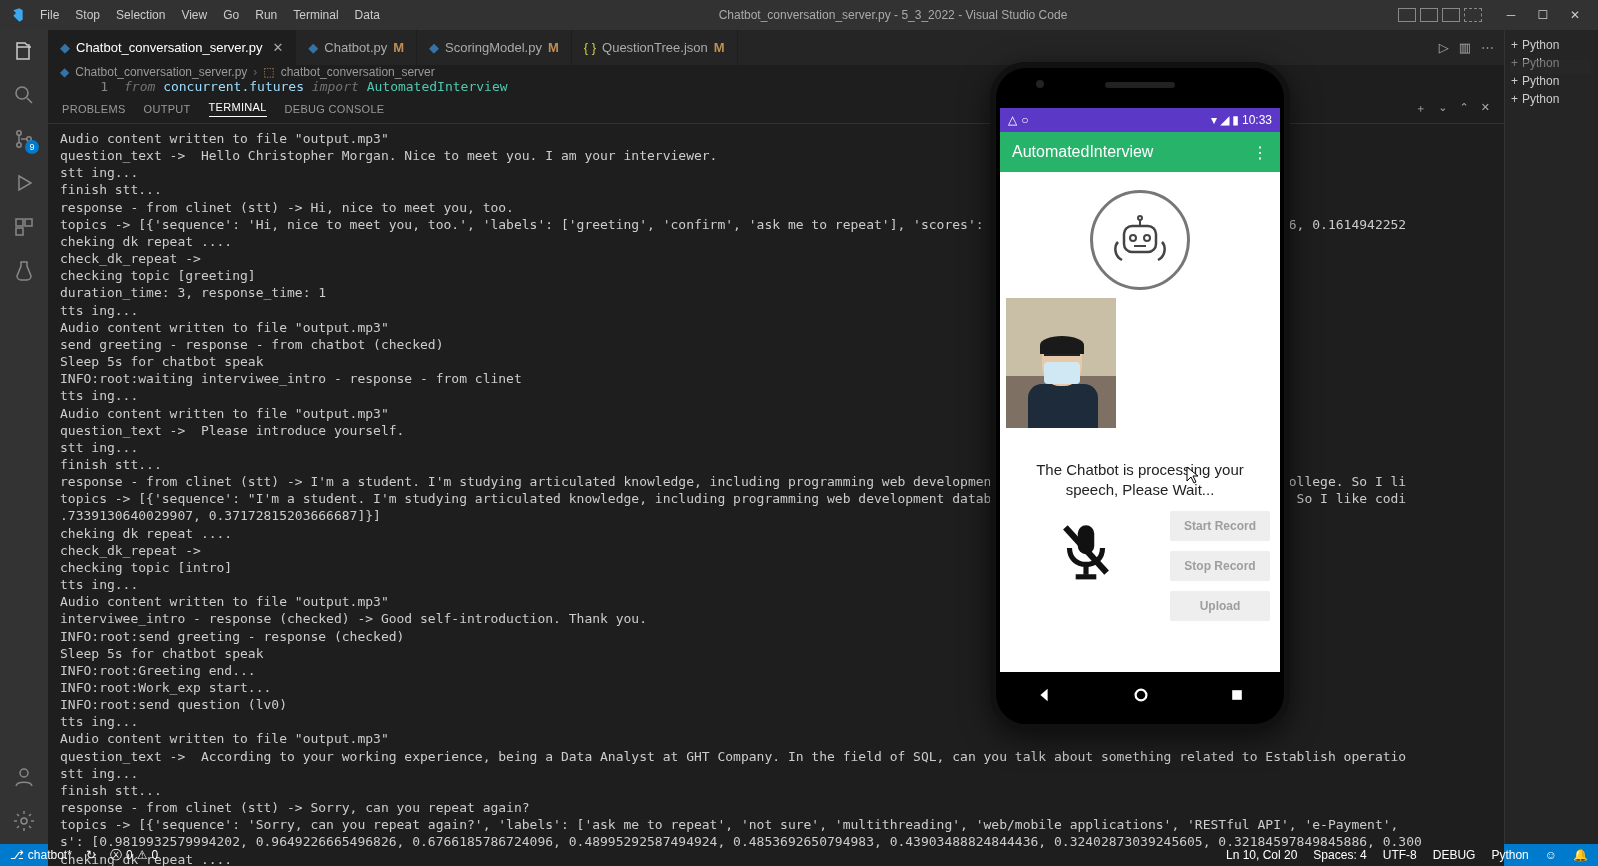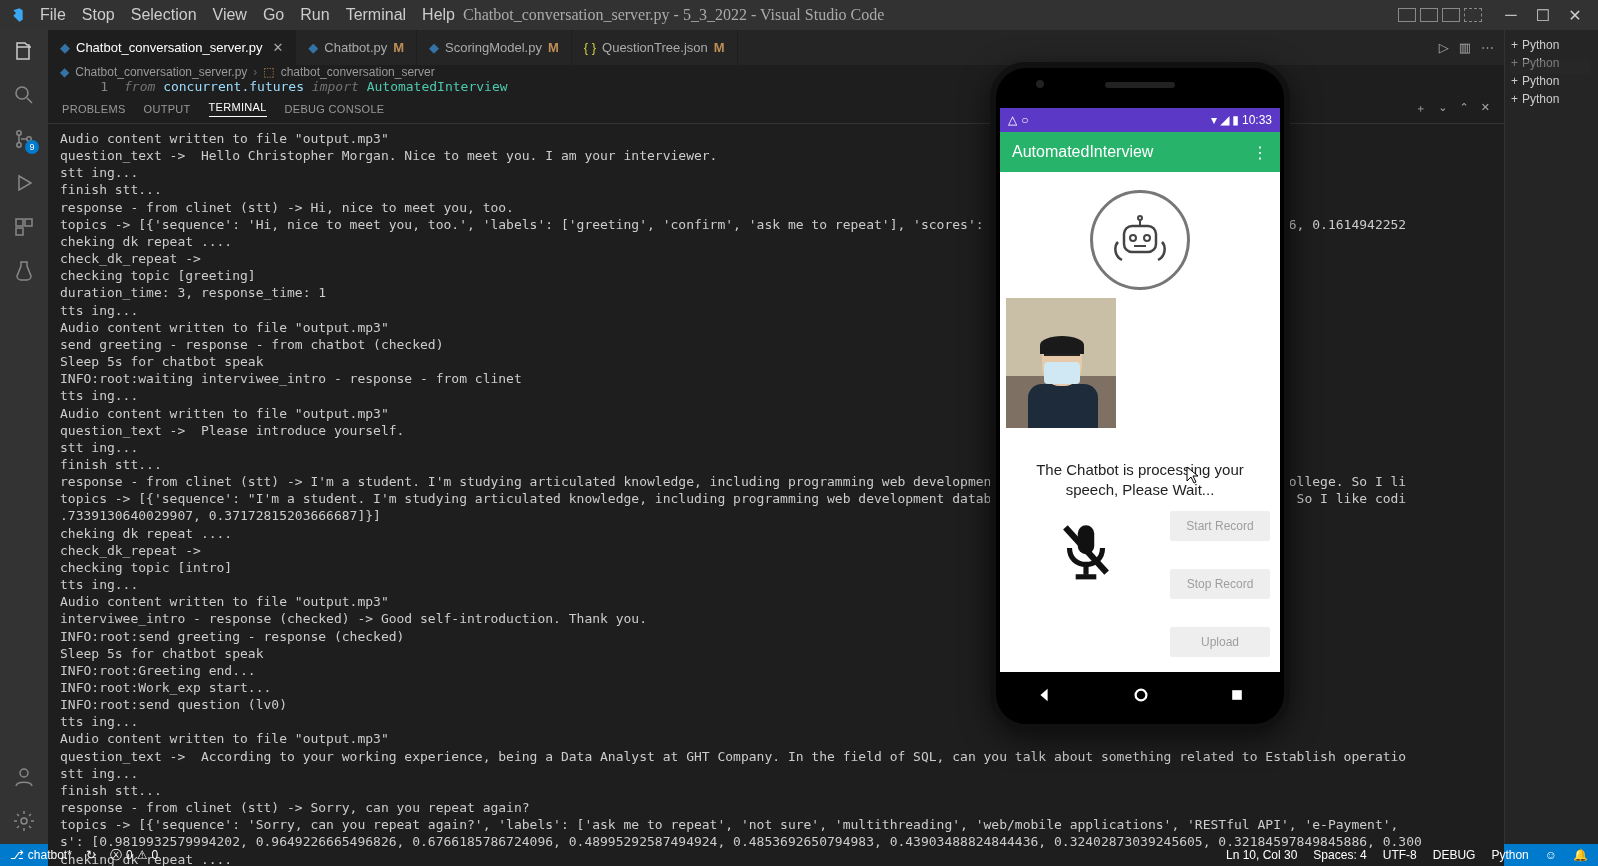--- a/index.html
+++ b/index.html
@@ -14,25 +14,25 @@
   position: relative;
 }
 
 .titlebar {
   height: 30px;
   background: #323233;
   display: flex;
   align-items: center;
   padding: 0 8px;
   color: #ccc;
-  font-size: 16px;
+  font-size: 12px;
 }
 .titlebar .vs-logo { width: 16px; height: 16px; margin-right: 8px; }
 .titlebar .menu-item { padding: 0 8px; cursor: default; }
-.titlebar .title-center { flex: 1; color: #aaa; font-family: Liberation Serif, serif; }
+.titlebar .title-center { flex: 1; text-align: center; color: #aaa; }
 .titlebar .win-btns { display: flex; gap: 2px; align-items: center; }
 .titlebar .wbtn { width: 30px; height: 22px; display:flex;align-items:center;justify-content:center;color:#ccc; }
 .layout-icons { display:flex; gap:4px; margin-right:14px; }
 .layout-icons .li { width:18px;height:14px;border:1px solid #888; }
 
 
 .main { display:flex; height: 814px; }
 .activitybar { width: 48px; background:#333; display:flex; flex-direction:column; align-items:center; padding-top:8px; gap:18px; }
 .activitybar .ab-icon { width:26px; height:26px; color:#888; display:flex;align-items:center;justify-content:center; position:relative;}
 .activitybar .bottom-icons { margin-top:auto; margin-bottom:10px; display:flex; flex-direction:column; gap:18px;}
@@ -99,21 +99,21 @@
 .selfie .wall { position:absolute; inset:0; background:linear-gradient(#c9bfa6 60%, #7e7164 60%);}
 .selfie .person { position:absolute; bottom:0; left:14px; width:82px; height:92px; }
 .selfie .head { position:absolute; top:4px; left:22px; width:40px;height:46px; background:#e6c9a8; border-radius:40% 40% 44% 44%;}
 .selfie .hair { position:absolute; top:0; left:20px; width:44px;height:18px; background:#1a1a1a; border-radius:50% 50% 0 0;}
 .selfie .mask { position:absolute; top:26px; left:24px; width:36px;height:22px; background:#cfe8f3; border-radius:4px;}
 .selfie .glasses { position:absolute; top:18px; left:24px; width:36px;height:10px; border-top:2px solid #222;}
 .selfie .body { position:absolute; bottom:0; left:8px; width:70px;height:44px; background:#1d2b3a; border-radius:14px 14px 0 0;}
 .status-text { font-size:15px; color:#222; text-align:center; margin-top:32px; line-height:1.3; padding:0 4px;}
 .controls-row { display:flex; width:100%; margin-top:12px; gap:8px; padding:0 4px;}
 .mic-col { flex:1; display:flex; align-items:flex-start; justify-content:center;}
-.btn-col { width:100px; display:flex; flex-direction:column; gap:28px;}
+.btn-col { width:100px; display:flex; flex-direction:column; gap:10px;font-weight:bold;}
 .flat-btn { background:#eee; color:#9e9e9e; text-align:center; padding:8px 4px; font-size:12px; border-radius:2px;}
 .android-nav { position:absolute; bottom:14px; left:0; right:0; height:30px; display:flex; justify-content:space-around; align-items:center;}
 .nav-tri,.nav-circ,.nav-sq { color:#fff; }
 .nav-tri svg,.nav-circ svg,.nav-sq svg{ display:block;}
 
 
 .minimap { position:absolute; top:60px; right:8px; width:80px; height:14px; background:#2a2a2a; opacity:.5;}
 
 
 .fake-cursor { position:absolute; top:466px; left:1186px; pointer-events:none; }
@@ -127,21 +127,21 @@
         <path fill="#3ba7f0" d="M17 2l5 3v14l-5 3-9-9 4-4-4-4 9-3z"></path>
       </svg>
   </span>
   <span class="menu-item">File</span>
   <span class="menu-item">Stop</span>
   <span class="menu-item">Selection</span>
   <span class="menu-item">View</span>
   <span class="menu-item">Go</span>
   <span class="menu-item">Run</span>
   <span class="menu-item">Terminal</span>
-  <span class="menu-item">Help</span>
+  <span class="menu-item">Data</span>
   <span class="title-center">Chatbot_conversation_server.py - 5_3_2022 - Visual Studio Code</span>
   <div class="layout-icons">
     <span class="li"></span>
     <span class="li"></span>
     <span class="li"></span>
     <span class="li" style="border-style:dashed;"></span>
   </div>
   <div class="win-btns">
     <span class="wbtn">─</span>
     <span class="wbtn">☐</span>
@@ -343,21 +343,21 @@
       <span>chatbot*</span>
     </span>
   <span class="sb-item">↻</span>
   <span class="sb-item">
     <span>ⓧ</span>
       <span>0</span>
     <span>⚠</span>
       <span>0</span>
   </span>
   <div class="right">
-    <span class="sb-item">Ln 10, Col 30</span>
+    <span class="sb-item">Ln 10, Col 20</span>
     <span class="sb-item">Spaces: 4</span>
     <span class="sb-item">UTF-8</span>
     <span class="sb-item">DEBUG</span>
     <span class="sb-item">Python</span>
     <span class="sb-item">☺</span>
     <span class="sb-item">🔔</span>
   </div>
 </div>
 
 <div class="phone">

